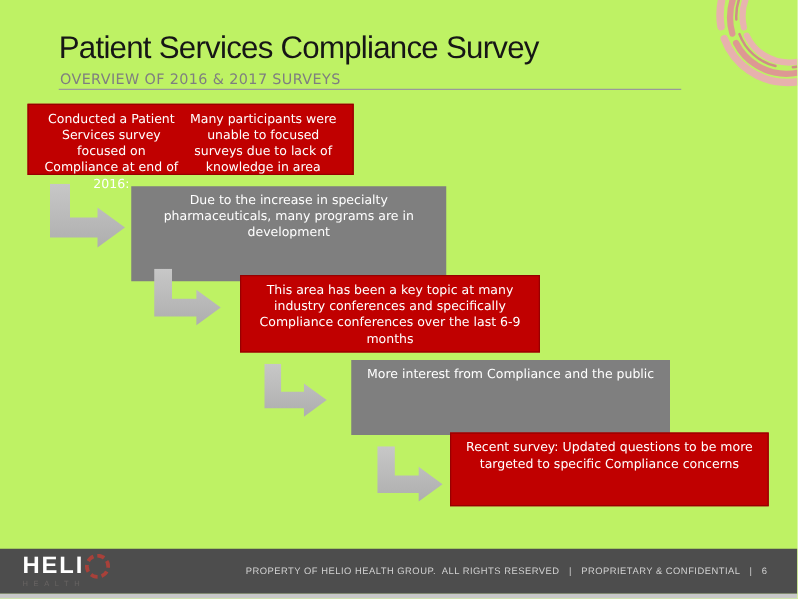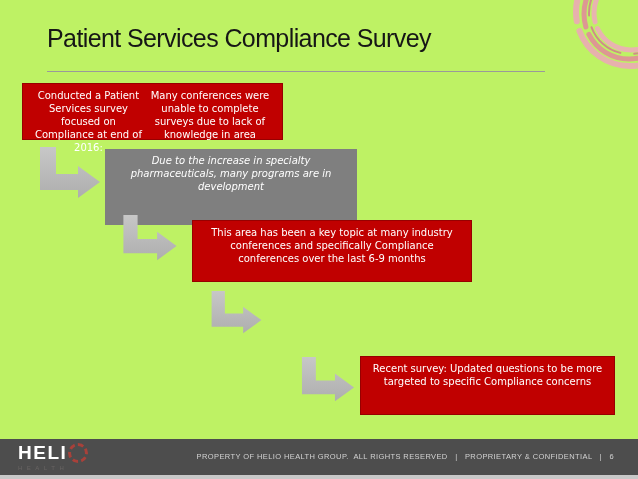--- a/index.html
+++ b/index.html
@@ -23,24 +23,24 @@
   
   .step{
     position:absolute;display:flex;flex-direction:row;justify-content:center;
     text-align:center;color:#ffffff;font-size:10px;line-height:1.3;
     padding:3px 8px;box-sizing:border-box;
   }
   .step p{margin:2px 0;}
   .step.red{background:#c00000;border:1px solid #970000;}
   .step.gray{background:#7f7f7f;}
   .step1{left:22px;top:83px;width:261px;height:57px;}
-  .step2{left:105px;top:149px;width:252px;height:76px;font-style:italic;}
-  .step3{left:192px;top:220px;width:280px;height:62px;}
+  .step2{left:105px;top:149px;width:252px;height:76px;}
+  .step3{left:192px;top:220px;width:240px;height:62px;}
   .step4{left:281px;top:288px;width:255px;height:60px;}
-  .step5{left:360px;top:356px;width:255px;height:59px;}
+  .step5{left:360px;top:346px;width:255px;height:59px;}
   .arrow{position:absolute;}
   .arrow1{left:40px;top:147px;}
   .arrow2{left:122px;top:215px;}
   .arrow3{left:210px;top:291px;}
   .arrow4{left:300px;top:357px;}
   
   .footer{
     position:absolute;left:0;top:439px;width:638px;height:36px;background:#4d4d4d;
   }
   .footer-strip{
@@ -64,34 +64,35 @@
     position:absolute;right:24px;top:13px;color:#d2d2d2;font-size:7.5px;
     letter-spacing:0.4px;white-space:pre;font-family:"Liberation Sans",sans-serif;text-align:center;
   }
 </style>
 </head>
 <body>
 
 <div class="slide">
 
   <div class="title">Patient Services Compliance Survey</div>
+  <div class="subtitle">OVERVIEW OF 2016 &amp; 2017 SURVEYS</div>
   <div class="header-rule"></div>
 
   <svg class="logo-sketch" viewBox="0 0 96 82">
     <g fill="none" stroke-linecap="round">
       <circle cx="88" cy="12" r="54" stroke="#e7b1ad" stroke-width="6" stroke-dasharray="150 10 80 8"></circle>
       <circle cx="87" cy="14" r="45" stroke="#dd9893" stroke-width="5" stroke-dasharray="120 8 90 6"></circle>
       <circle cx="89" cy="13" r="37" stroke="#e8b4b0" stroke-width="5" stroke-dasharray="100 7 70 6"></circle>
       <circle cx="88" cy="13" r="41" stroke="#cf8d89" stroke-width="2" stroke-dasharray="60 14 40 12"></circle>
     </g>
   </svg>
 
   <div class="step red step1">
     <p>Conducted a Patient Services survey focused on Compliance at end of 2016:</p>
-    <p>Many conferences were unable to complete surveys due to lack of knowledge in area</p>
+    <p>Many participants were unable to focused surveys due to lack of knowledge in area</p>
   </div>
 
   <svg class="arrow arrow1" width="60" height="53" viewBox="0 0 60 53">
     <defs>
         <linearGradient id="ag1" x1="0" y1="0" x2="0" y2="1">
       <stop offset="0" stop-color="#c7c7c7"></stop>
           <stop offset="1" stop-color="#aeaeae"></stop>
     </linearGradient>
       </defs>
     <path d="M0,0 L16,0 L16,27 L38,27 L38,19 L60,35 L38,51 L38,43 L0,43 Z" fill="url(#ag1)"></path>
@@ -106,20 +107,23 @@
   </svg>
 
   <div class="step red step3">
     <p>This area has been a key topic at many industry conferences and specifically Compliance conferences over the last 6-9 months</p>
   </div>
 
   <svg class="arrow arrow3" width="53" height="44" viewBox="0 0 60 53">
     <path d="M0,0 L16,0 L16,27 L38,27 L38,19 L60,35 L38,51 L38,43 L0,43 Z" fill="url(#ag1)"></path>
   </svg>
 
+  <div class="step gray step4">
+    <p>More interest from Compliance and the public</p>
+  </div>
 
   <svg class="arrow arrow4" width="56" height="46" viewBox="0 0 60 53">
     <path d="M0,0 L16,0 L16,27 L38,27 L38,19 L60,35 L38,51 L38,43 L0,43 Z" fill="url(#ag1)"></path>
   </svg>
 
   <div class="step red step5">
     <p>Recent survey: Updated questions to be more targeted to specific Compliance concerns</p>
   </div>
 
   <div class="footer">

